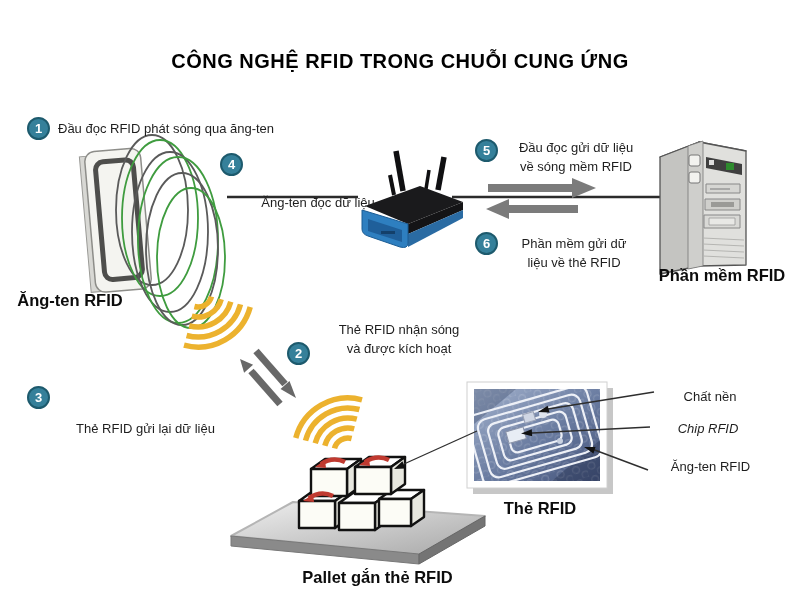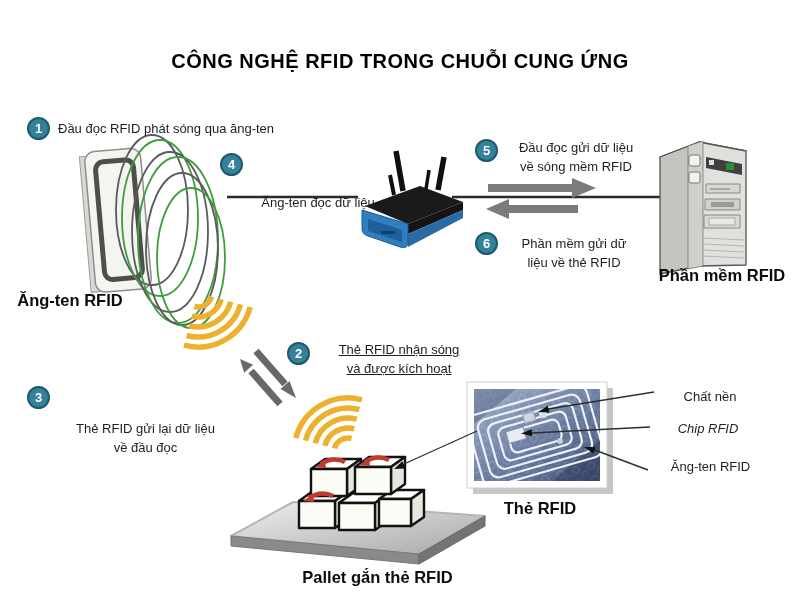--- a/index.html
+++ b/index.html
@@ -211,29 +211,28 @@
     <div>về sóng mềm RFID</div>
   </div>
 
   <div class="badge" style="left:475px;top:232px;">6</div>
   <div class="txt note center" style="left:508px;top:234px;width:132px;">
     <div>Phần mềm gửi dữ</div>
     <div>liệu về thẻ RFID</div>
   </div>
 
   <div class="badge" style="left:287px;top:342px;">2</div>
-  <div class="txt note center" style="left:325px;top:340px;width:148px;text-decoration:underline;">
+  <div class="txt note center" style="left:325px;top:320px;width:148px;">
     <div>Thẻ RFID nhận sóng</div>
     <div>và được kích hoạt</div>
   </div>
 
   <div class="badge" style="left:27px;top:386px;">3</div>
   <div class="txt note center" style="left:58px;top:384px;width:175px;margin-top:35px;">
     <div>Thẻ RFID gửi lại dữ liệu</div>
-    <div>về đầu đọc</div>
   </div>
 
   <div class="txt blabel" style="left:10px;top:291px;width:120px;text-align:center;">Ăng-ten RFID</div>
   <div class="txt blabel" style="left:642px;top:266px;width:140px;text-align:center;margin-left:10px;">Phần mềm RFID</div>
   <div class="txt blabel" style="left:490px;top:499px;width:100px;text-align:center;">Thẻ RFID</div>
   <div class="txt blabel" style="left:295px;top:568px;width:165px;text-align:center;">Pallet gắn thẻ RFID</div>
 
   <div class="txt note" style="left:660px;top:387px;width:100px;text-align:center;">Chất nền</div>
   <div class="txt note" style="left:658px;top:419px;width:100px;text-align:center;font-style:italic;">Chip RFID</div>
   <div class="txt note" style="left:653px;top:457px;width:115px;text-align:center;">Ăng-ten RFID</div>

